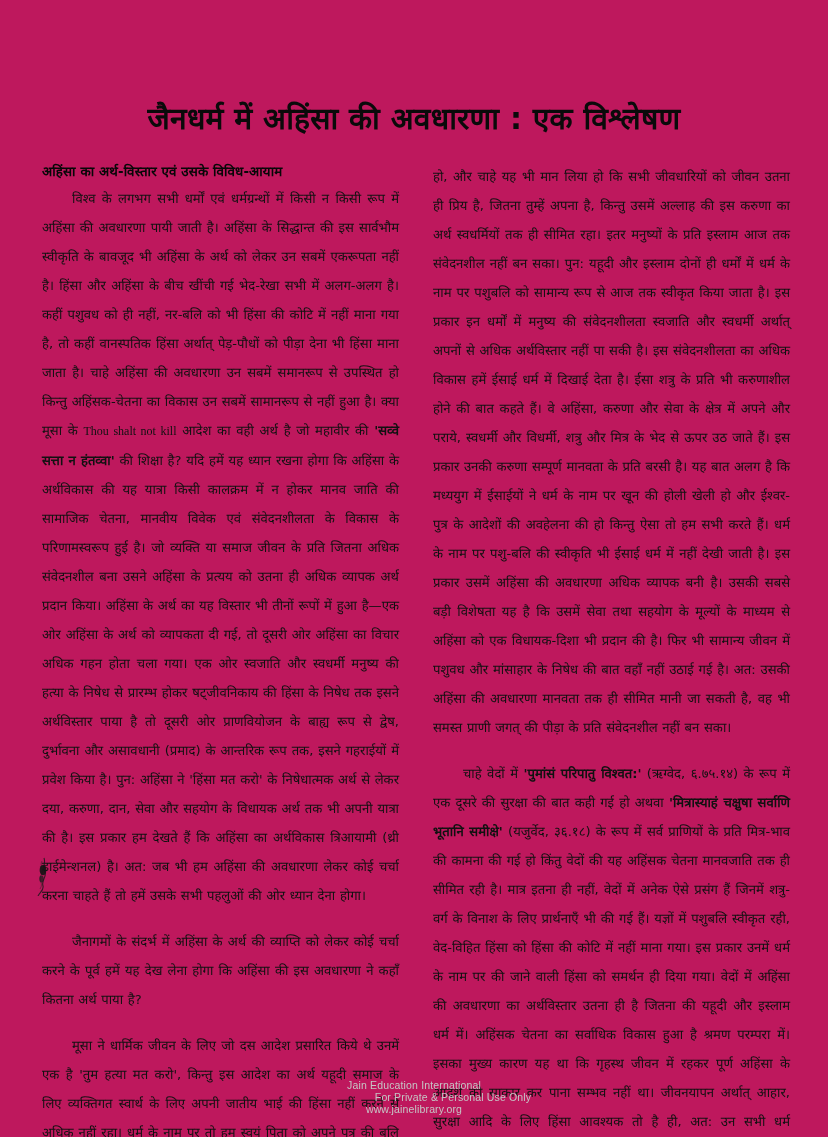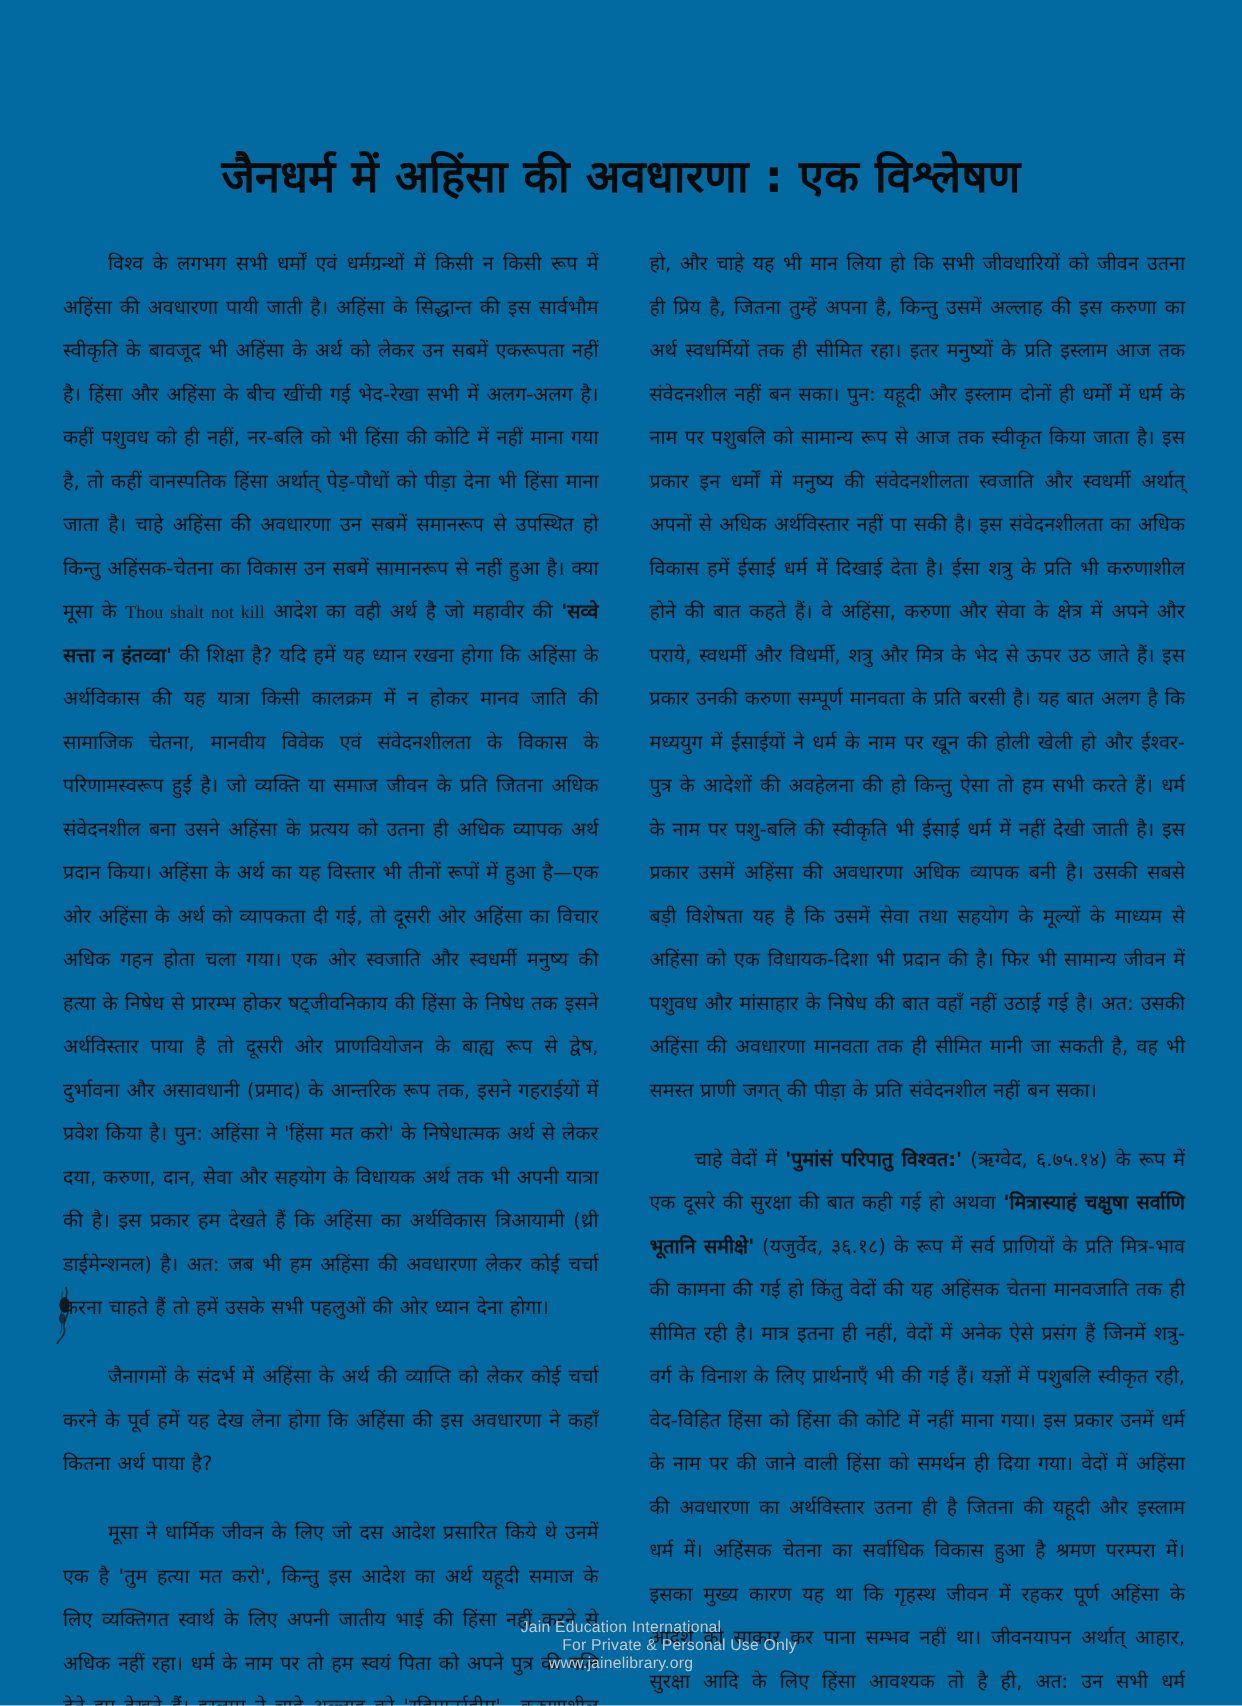--- a/index.html
+++ b/index.html
@@ -14,21 +14,21 @@
     position: relative;
     overflow: hidden;
     font-family: "Liberation Serif", "DejaVu Serif", serif;
     color: #101010;
     -webkit-font-smoothing: antialiased;
   }
 
   .page {
     position: absolute;
     inset: 0;
-    background: #0369a1;
+    background: #be185d;
   }
 
   
   .page-title {
     position: absolute;
     top: 78px;
     left: 0;
     width: 828px;
     text-align: center;
     font-family: "DejaVu Sans", "Liberation Sans", sans-serif;
@@ -128,20 +128,21 @@
 <body>
 
 <div class="page">
 
   <h1 class="page-title">जैनधर्म में अहिंसा की अवधारणा : एक विश्लेषण</h1>
 
   <div class="columns">
 
     <div class="col">
 
+      <div class="sec-head">अहिंसा का अर्थ-विस्तार एवं उसके विविध-आयाम</div>
 
       <p class="para indent"><span>विश्व के लगभग सभी धर्मों एवं धर्मग्रन्थों में किसी न किसी रूप में अहिंसा की अवधारणा पायी जाती है। अहिंसा के सिद्धान्त की इस सार्वभौम स्वीकृति के बावजूद भी अहिंसा के अर्थ को लेकर उन सबमें एकरूपता नहीं है। हिंसा और अहिंसा के बीच खींची गई भेद-रेखा सभी में अलग-अलग है। कहीं पशुवध को ही नहीं, नर-बलि को भी हिंसा की कोटि में नहीं माना गया है, तो कहीं वानस्पतिक हिंसा अर्थात् पेड़-पौधों को पीड़ा देना भी हिंसा माना जाता है। चाहे अहिंसा की अवधारणा उन सबमें समानरूप से उपस्थित हो किन्तु अहिंसक-चेतना का विकास उन सबमें सामानरूप से नहीं हुआ है। क्या मूसा के </span><span class="en">Thou shalt not kill</span><span> आदेश का वही अर्थ है जो महावीर की </span><span class="b">'सव्वे सत्ता न हंतव्वा'</span><span> की शिक्षा है? यदि हमें यह ध्यान रखना होगा कि अहिंसा के अर्थविकास की यह यात्रा किसी कालक्रम में न होकर मानव जाति की सामाजिक चेतना, मानवीय विवेक एवं संवेदनशीलता के विकास के परिणामस्वरूप हुई है। जो व्यक्ति या समाज जीवन के प्रति जितना अधिक संवेदनशील बना उसने अहिंसा के प्रत्यय को उतना ही अधिक व्यापक अर्थ प्रदान किया। अहिंसा के अर्थ का यह विस्तार भी तीनों रूपों में हुआ है—एक ओर अहिंसा के अर्थ को व्यापकता दी गई, तो दूसरी ओर अहिंसा का विचार अधिक गहन होता चला गया। एक ओर स्वजाति और स्वधर्मी मनुष्य की हत्या के निषेध से प्रारम्भ होकर षट्जीवनिकाय की हिंसा के निषेध तक इसने अर्थविस्तार पाया है तो दूसरी ओर प्राणवियोजन के बाह्य रूप से द्वेष, दुर्भावना और असावधानी (प्रमाद) के आन्तरिक रूप तक, इसने गहराईयों में प्रवेश किया है। पुन: अहिंसा ने 'हिंसा मत करो' के निषेधात्मक अर्थ से लेकर दया, करुणा, दान, सेवा और सहयोग के विधायक अर्थ तक भी अपनी यात्रा की है। इस प्रकार हम देखते हैं कि अहिंसा का अर्थविकास त्रिआयामी (थ्री डाईमेन्शनल) है। अत: जब भी हम अहिंसा की अवधारणा लेकर कोई चर्चा करना चाहते हैं तो हमें उसके सभी पहलुओं की ओर ध्यान देना होगा।</span></p>
 
       <p class="para indent">जैनागमों के संदर्भ में अहिंसा के अर्थ की व्याप्ति को लेकर कोई चर्चा करने के पूर्व हमें यह देख लेना होगा कि अहिंसा की इस अवधारणा ने कहाँ कितना अर्थ पाया है?</p>
 
 
       <p class="para indent">मूसा ने धार्मिक जीवन के लिए जो दस आदेश प्रसारित किये थे उनमें एक है 'तुम हत्या मत करो', किन्तु इस आदेश का अर्थ यहूदी समाज के लिए व्यक्तिगत स्वार्थ के लिए अपनी जातीय भाई की हिंसा नहीं करने से अधिक नहीं रहा। धर्म के नाम पर तो हम स्वयं पिता को अपने पुत्र की बलि देते हुए देखते हैं। इस्लाम ने चाहे अल्लाह को 'रहिमानुर्रहीम'—करुणाशील कहकर सम्बोधित किया</p>
     </div>
 
     <div class="col">

